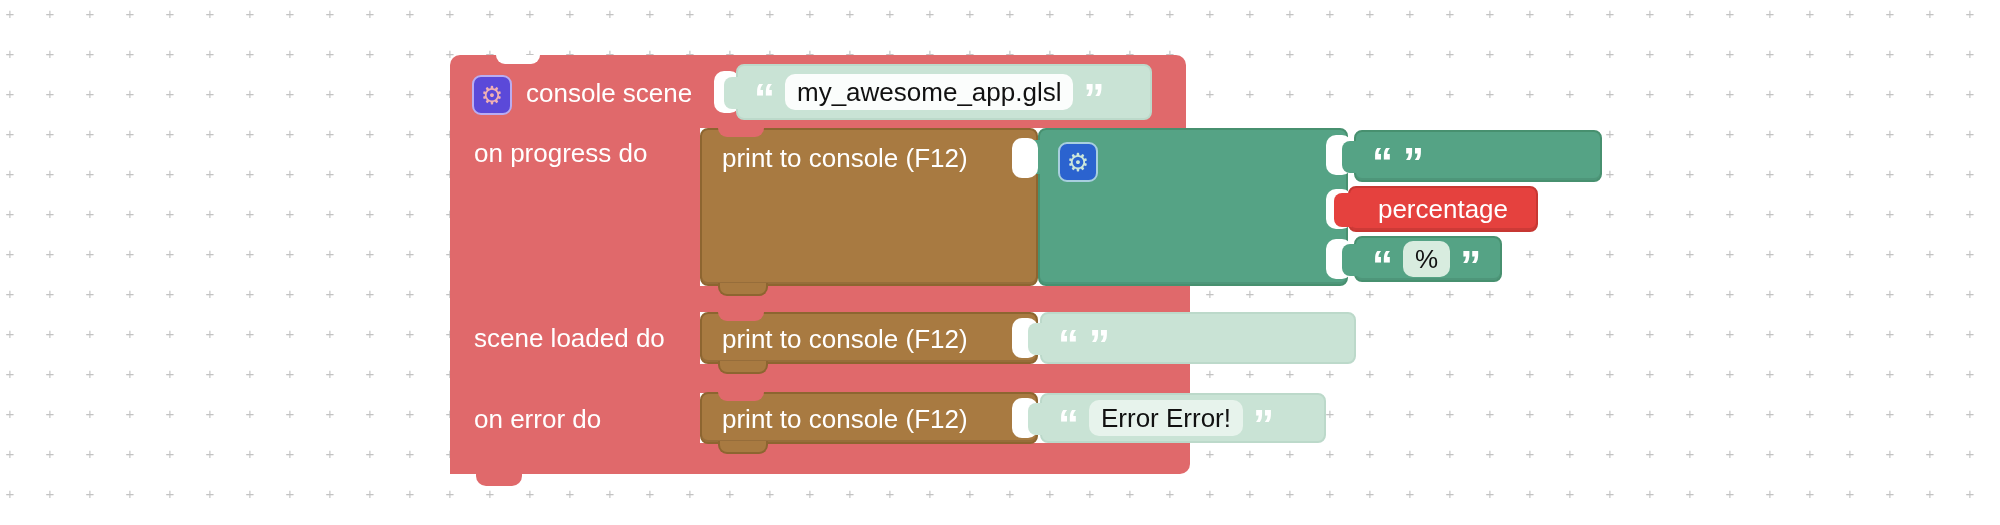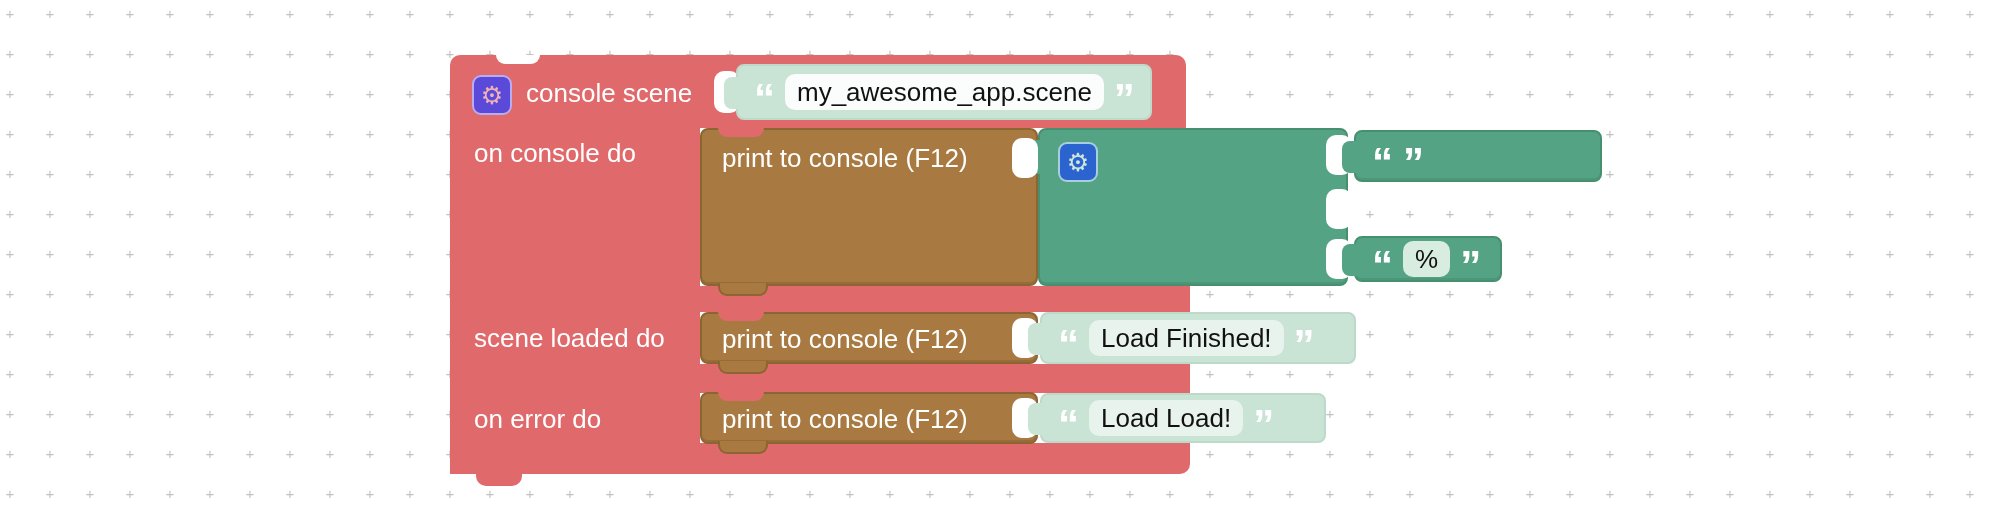--- a/index.html
+++ b/index.html
@@ -760,30 +760,30 @@
     <div class="rseg r2"></div>
     <div class="rseg r3"></div>
     <div class="rseg r4"></div>
     <div class="rseg r5"></div>
     <div class="notch-top"></div>
     <div class="tab-bottom"></div>
     <div class="chip chip-purple">
       <span class="gear">⚙</span>
     </div>
     <span class="lbl lbl-append">console scene</span>
-    <span class="lbl lbl-progress">on console do</span>
+    <span class="lbl lbl-progress">on progress do</span>
     <span class="lbl lbl-loaded">scene loaded do</span>
     <span class="lbl lbl-error">on error do</span>
   </div>
 
   <div class="socket sock-file"></div>
   <div class="qblock qshadow qb-filename">
     <span class="qtab"></span>
     <span class="q">“</span>
-    <span class="field">my_awesome_app.scene</span>
+    <span class="field">my_awesome_app.glsl</span>
     <span class="q">”</span>
   </div>
 
   <div class="brown b1">
     <div class="cut"></div>
     <span class="blbl">print to console (F12)</span>
     <div class="bump"></div>
   </div>
 
   <div class="socket sock-create"></div>
@@ -796,46 +796,49 @@
   <div class="socket sock-a"></div>
   <div class="socket sock-b"></div>
   <div class="socket sock-c"></div>
 
   <div class="qblock qteal qb-loading">
     <span class="qtab"></span>
     <span class="q">“</span>
     <span class="q">”</span>
   </div>
 
+  <div class="varblock">
+    <span class="vtab"></span>
+    <span class="vlbl">percentage</span>
+  </div>
 
   <div class="qblock qteal qb-percent">
     <span class="qtab"></span>
     <span class="q">“</span>
     <span class="field">%</span>
     <span class="q">”</span>
   </div>
 
   <div class="brown b2">
     <div class="cut"></div>
     <span class="blbl">print to console (F12)</span>
     <div class="bump"></div>
   </div>
   <div class="socket sock-fin"></div>
   <div class="qblock qshadow qb-finished">
     <span class="qtab"></span>
     <span class="q">“</span>
-    <span class="field">Load Finished!</span>
     <span class="q">”</span>
   </div>
 
   <div class="brown b3">
     <div class="cut"></div>
     <span class="blbl">print to console (F12)</span>
     <div class="bump"></div>
   </div>
   <div class="socket sock-err"></div>
   <div class="qblock qshadow qb-error">
     <span class="qtab"></span>
     <span class="q">“</span>
-    <span class="field">Load Load!</span>
+    <span class="field">Error Error!</span>
     <span class="q">”</span>
   </div>
 </div>
 
 </body></html>

